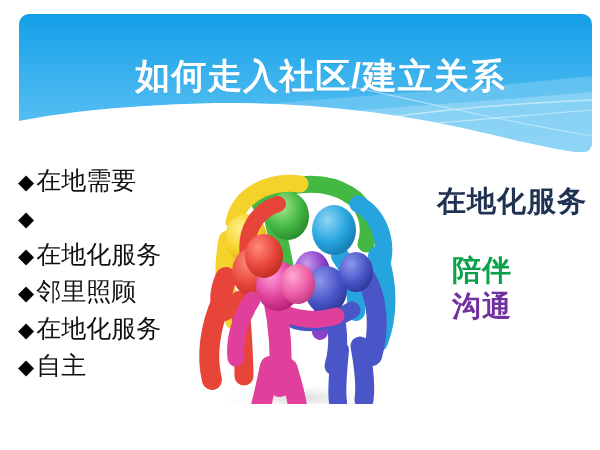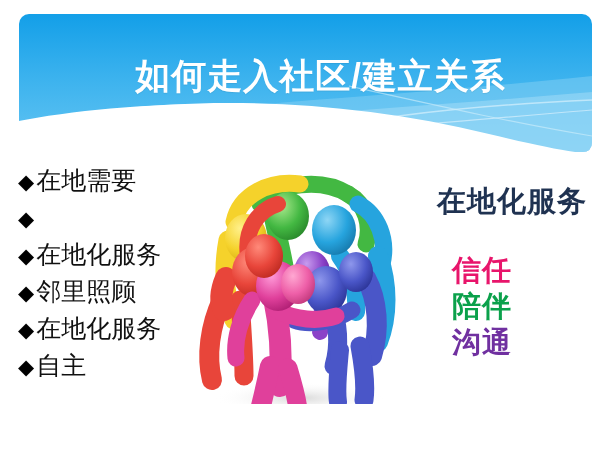--- a/index.html
+++ b/index.html
@@ -311,20 +311,19 @@
 
       <g>
         <ellipse cx="82" cy="96" rx="19" ry="22" fill="url(#gRed)"></ellipse>
       </g>
     </svg>
   </div>
 
   <div class="team-heading">在地化服务</div>
 
   <div class="keyword-stack">
-    <div class="keyword" style="color:#E8156B;">信任</div>
     <div class="keyword" style="color:#0BA14B;">陪伴</div>
     <div class="keyword" style="color:#7030A0;">沟通</div>
   </div>
 
   <div class="page-number">17</div>
 
 </div>
 
 </body></html>

